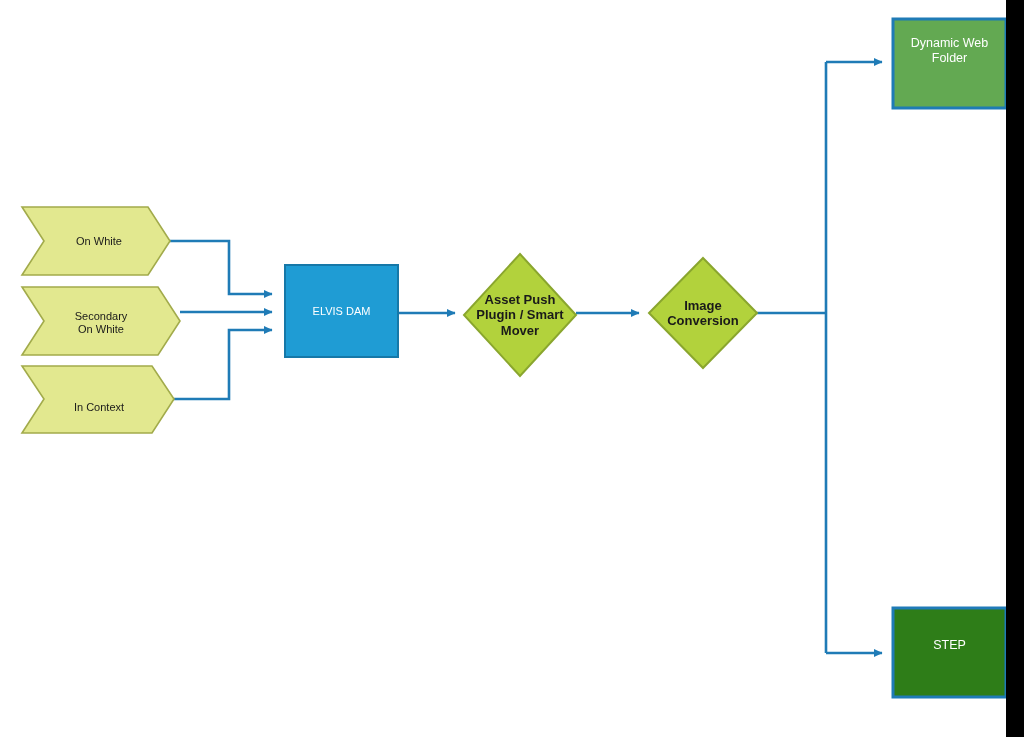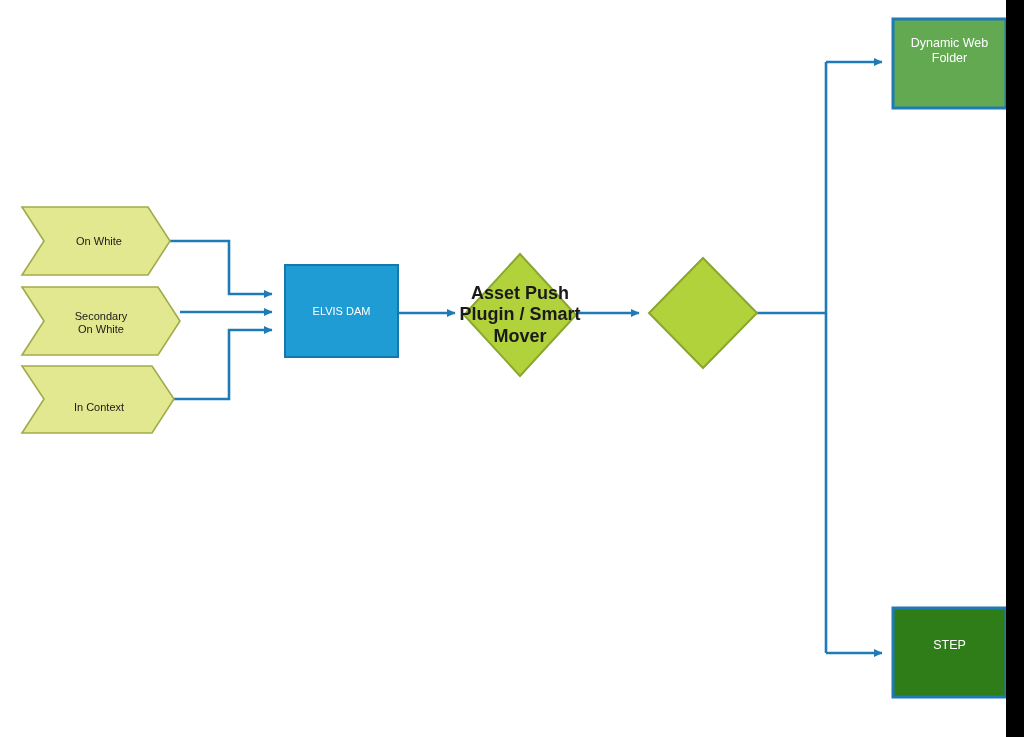--- a/index.html
+++ b/index.html
@@ -36,21 +36,21 @@
     font-size: 11px;
     color: #1a1a1a;
     font-weight: 400;
   }
   .lbl-process {
     font-size: 11px;
     color: #ffffff;
     font-weight: 400;
   }
   .lbl-decision {
-    font-size: 18px;
+    font-size: 13px;
     color: #1a1a1a;
     font-weight: bold;
   }
   .lbl-output {
     font-size: 12.5px;
     color: #ffffff;
     font-weight: 400;
   }
   #right-edge-strip {
     position: absolute;
@@ -118,20 +118,22 @@
 On White</div>
 
   <div class="node-label lbl-input" style="left:44px; top:366px; width:110px; height:82px;">In Context</div>
 
   <div class="node-label lbl-process" style="left:285px; top:265px; width:113px; height:92px;">ELVIS DAM</div>
 
   <div class="node-label lbl-decision" style="left:456px; top:254px; width:128px; height:122px;">Asset Push
 Plugin / Smart
 Mover</div>
 
+  <div class="node-label lbl-decision" style="left:641px; top:258px; width:124px; height:110px;">Image
+Conversion</div>
 
   <div class="node-label lbl-output" style="left:893px; top:19px; width:113px; height:63px;">Dynamic Web
 Folder</div>
 
   <div class="node-label lbl-output" style="left:893px; top:608px; width:113px; height:74px;">STEP</div>
 
   <div id="right-edge-strip"></div>
 
 </div>
 

